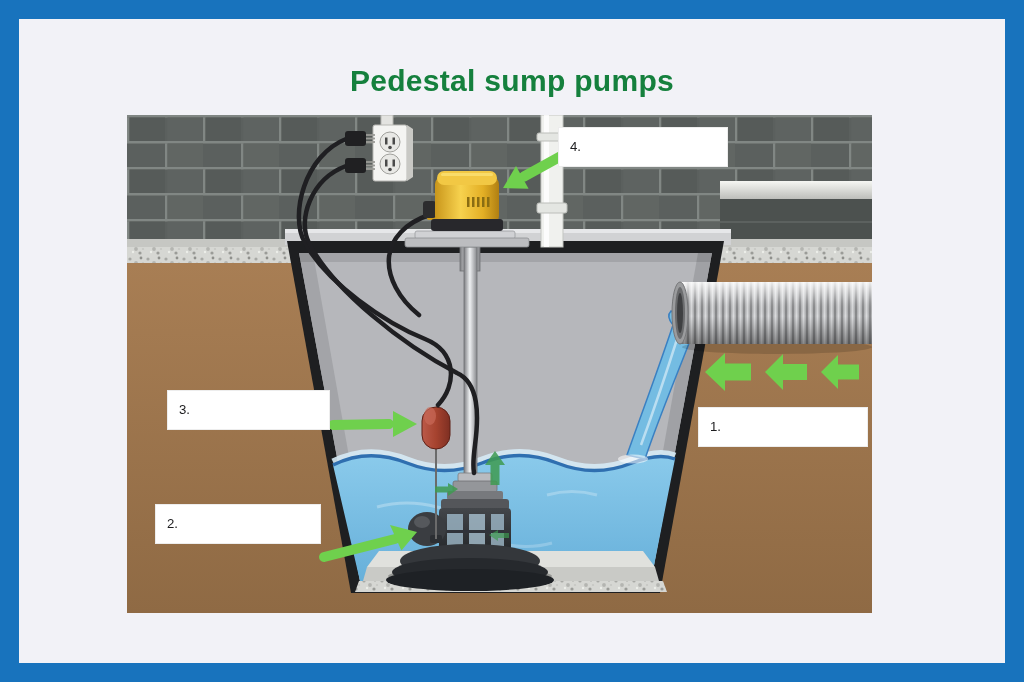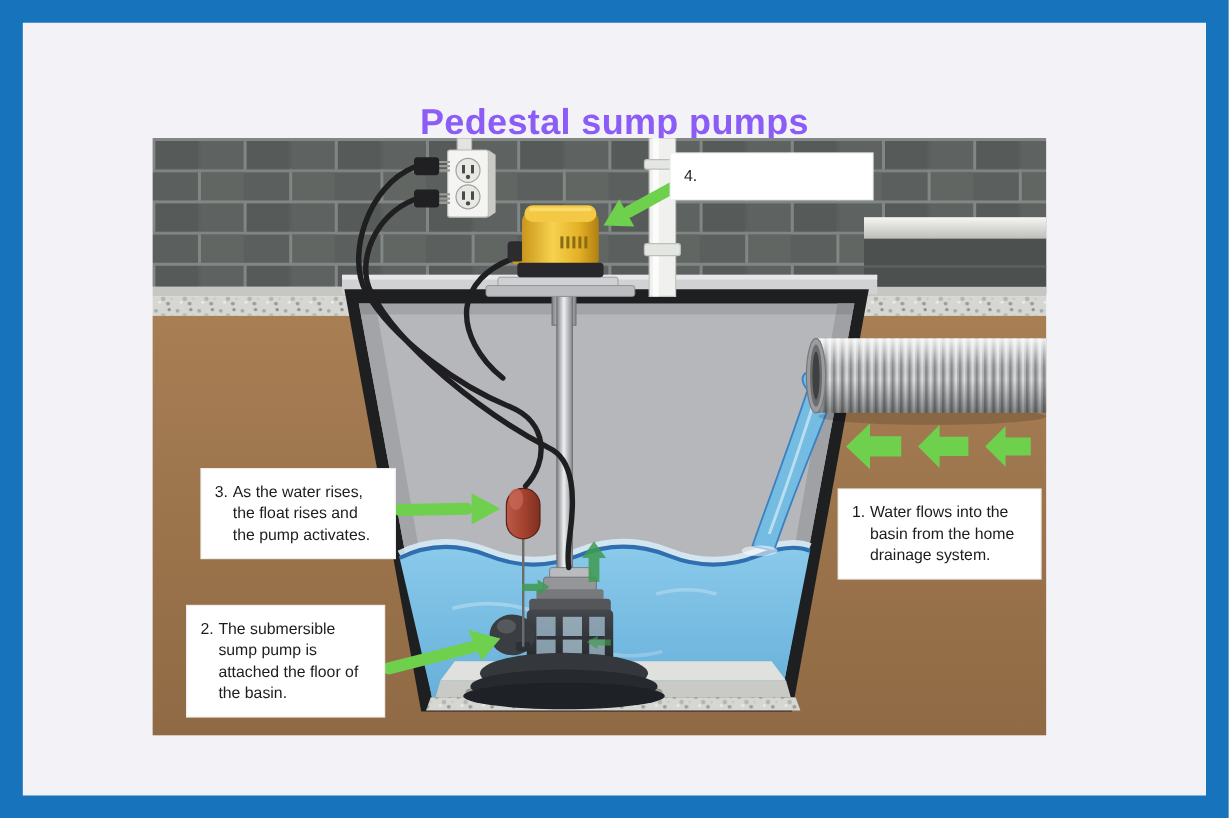--- a/index.html
+++ b/index.html
@@ -3,22 +3,22 @@
 <meta charset="utf-8">
 <style>
   html,body{margin:0;padding:0;background:#e8e8ee;}
   #stage{
     position:relative;width:1024px;height:682px;overflow:hidden;
     background:#f2f2f7;
     box-shadow:inset 0 0 0 19px #1873bd;
     font-family:"Liberation Sans","DejaVu Sans",sans-serif;
   }
   .page-title{
-    position:absolute;left:0;top:86px;width:1024px;text-align:center;
-    font-size:30px;font-weight:bold;letter-spacing:.3px;color:#8b5cf6;
+    position:absolute;left:0;top:64px;width:1024px;text-align:center;
+    font-size:30px;font-weight:bold;letter-spacing:.3px;color:#15803d;
   }
   #illustration{position:absolute;left:127px;top:115px;width:745px;height:498px;}
   .callout{
     position:absolute;background:#ffffff;border:1px solid rgba(0,0,0,.07);
     color:#1d1d1f;font-size:13.2px;line-height:1.36;
     padding:10px 11px;box-sizing:border-box;
     display:grid;grid-template-columns:auto 1fr;column-gap:4px;
   }
   .callout .num{white-space:nowrap;}
   #callout-1{left:698px;top:407px;width:170px;}
@@ -259,27 +259,24 @@
       </g>
       <g>
         <line x1="197" y1="442" x2="268" y2="424" stroke="#6fd04d" stroke-width="10" stroke-linecap="round"></line>
         <polygon points="290,417 274.4,435.4 263,410" fill="#6fd04d"></polygon>
       </g>
     </g>
   </svg>
 
   <div class="callout" id="callout-1">
     <span class="num">1.</span>
-    <span class="body">Water flows into the basin from the home drainage system.</span>
   </div>
   <div class="callout" id="callout-2">
     <span class="num">2.</span>
-    <span class="body">The submersible sump pump is attached the floor of the basin.</span>
   </div>
   <div class="callout" id="callout-3">
     <span class="num">3.</span>
-    <span class="body">As the water rises, the float rises and the pump activates.</span>
   </div>
   <div class="callout" id="callout-4">
     <span class="num">4.</span>
   </div>
 
 </div>
 
 </body></html>

